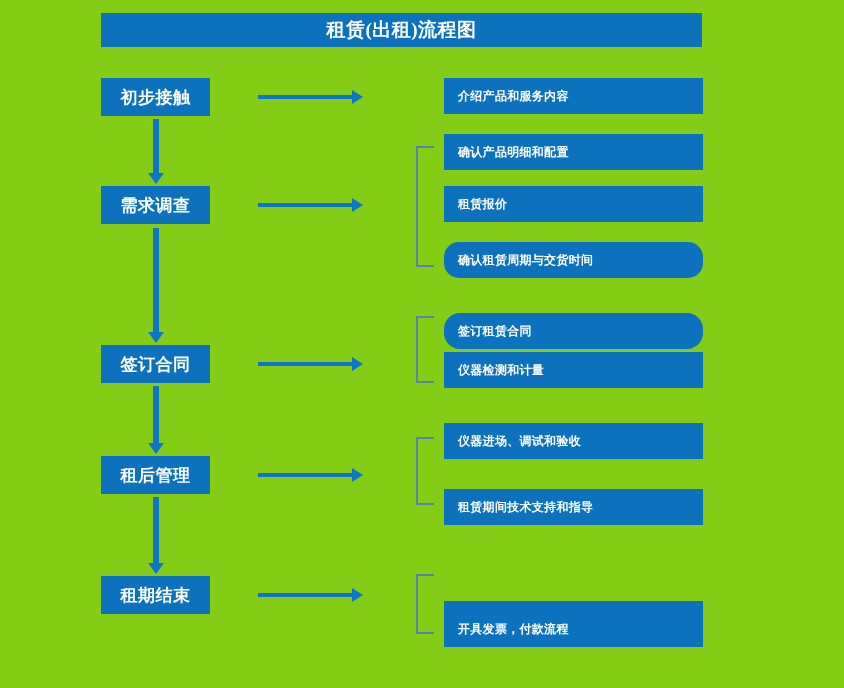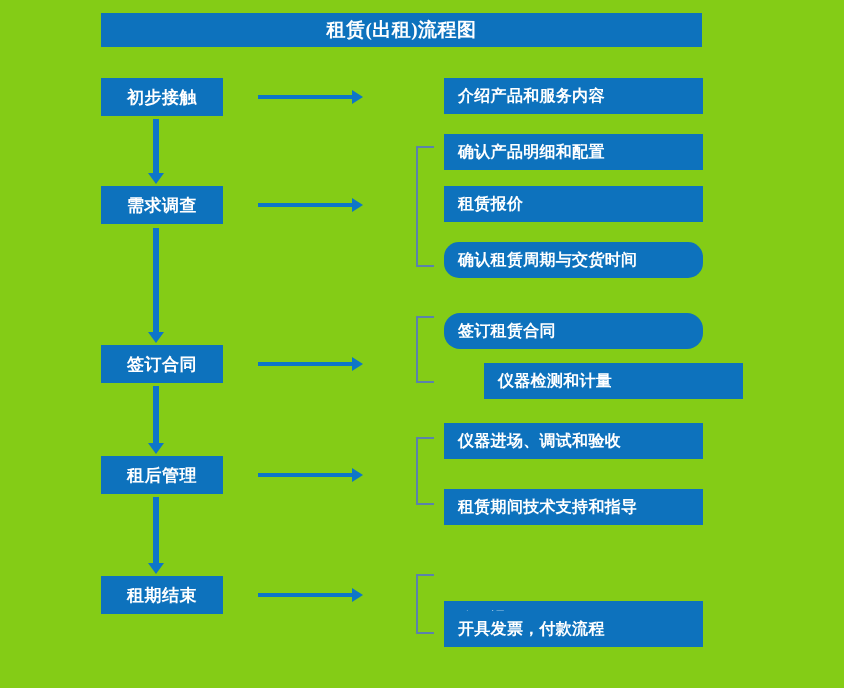--- a/index.html
+++ b/index.html
@@ -33,41 +33,41 @@
     display: flex;
     align-items: center;
     justify-content: center;
     letter-spacing: 0.5px;
   }
 
   
   .stage-box {
     position: absolute;
     left: 101px;
-    width: 122px;
+    width: 109px;
     height: 38px;
     background: #0d72bd;
     color: #ffffff;
     font-size: 17px;
     font-weight: bold;
     display: flex;
     align-items: center;
     justify-content: center;
     letter-spacing: 0.5px;
   }
 
   
   .detail-box {
     position: absolute;
     left: 444px;
     width: 259px;
     height: 36px;
     background: #0d72bd;
     color: #ffffff;
-    font-size: 16px;
+    font-size: 12px;
     font-weight: bold;
     display: flex;
     align-items: center;
     padding-left: 14px;
     box-sizing: border-box;
     letter-spacing: 0.3px;
   }
 
   
   .h-arrow {
@@ -184,19 +184,19 @@
   <div class="bracket" style="left:416px; top:146px; height:121px;"></div>
   <div class="bracket" style="left:416px; top:316px; height:67px;"></div>
   <div class="bracket" style="left:416px; top:437px; height:68px;"></div>
   <div class="bracket" style="left:416px; top:574px; height:60px;"></div>
 
   <div class="detail-box" style="top:78px;">介绍产品和服务内容</div>
   <div class="detail-box" style="top:134px;">确认产品明细和配置</div>
   <div class="detail-box" style="top:186px;">租赁报价</div>
   <div class="detail-box" style="top:242px;border-radius:15px;">确认租赁周期与交货时间</div>
   <div class="detail-box" style="top:313px;border-radius:16px;">签订租赁合同</div>
-  <div class="detail-box" style="top:363px;margin-left:40px;">仪器检测和计量</div>
+  <div class="detail-box" style="top:352px;">仪器检测和计量</div>
   <div class="detail-box" style="top:423px;">仪器进场、调试和验收</div>
   <div class="detail-box" style="top:489px;">租赁期间技术支持和指导</div>
   <div class="detail-box" style="top:561px;margin-top:40px;">仪器退租</div>
   <div class="detail-box" style="top:611px;">开具发票，付款流程</div>
 
 </div>
 
 </body></html>

